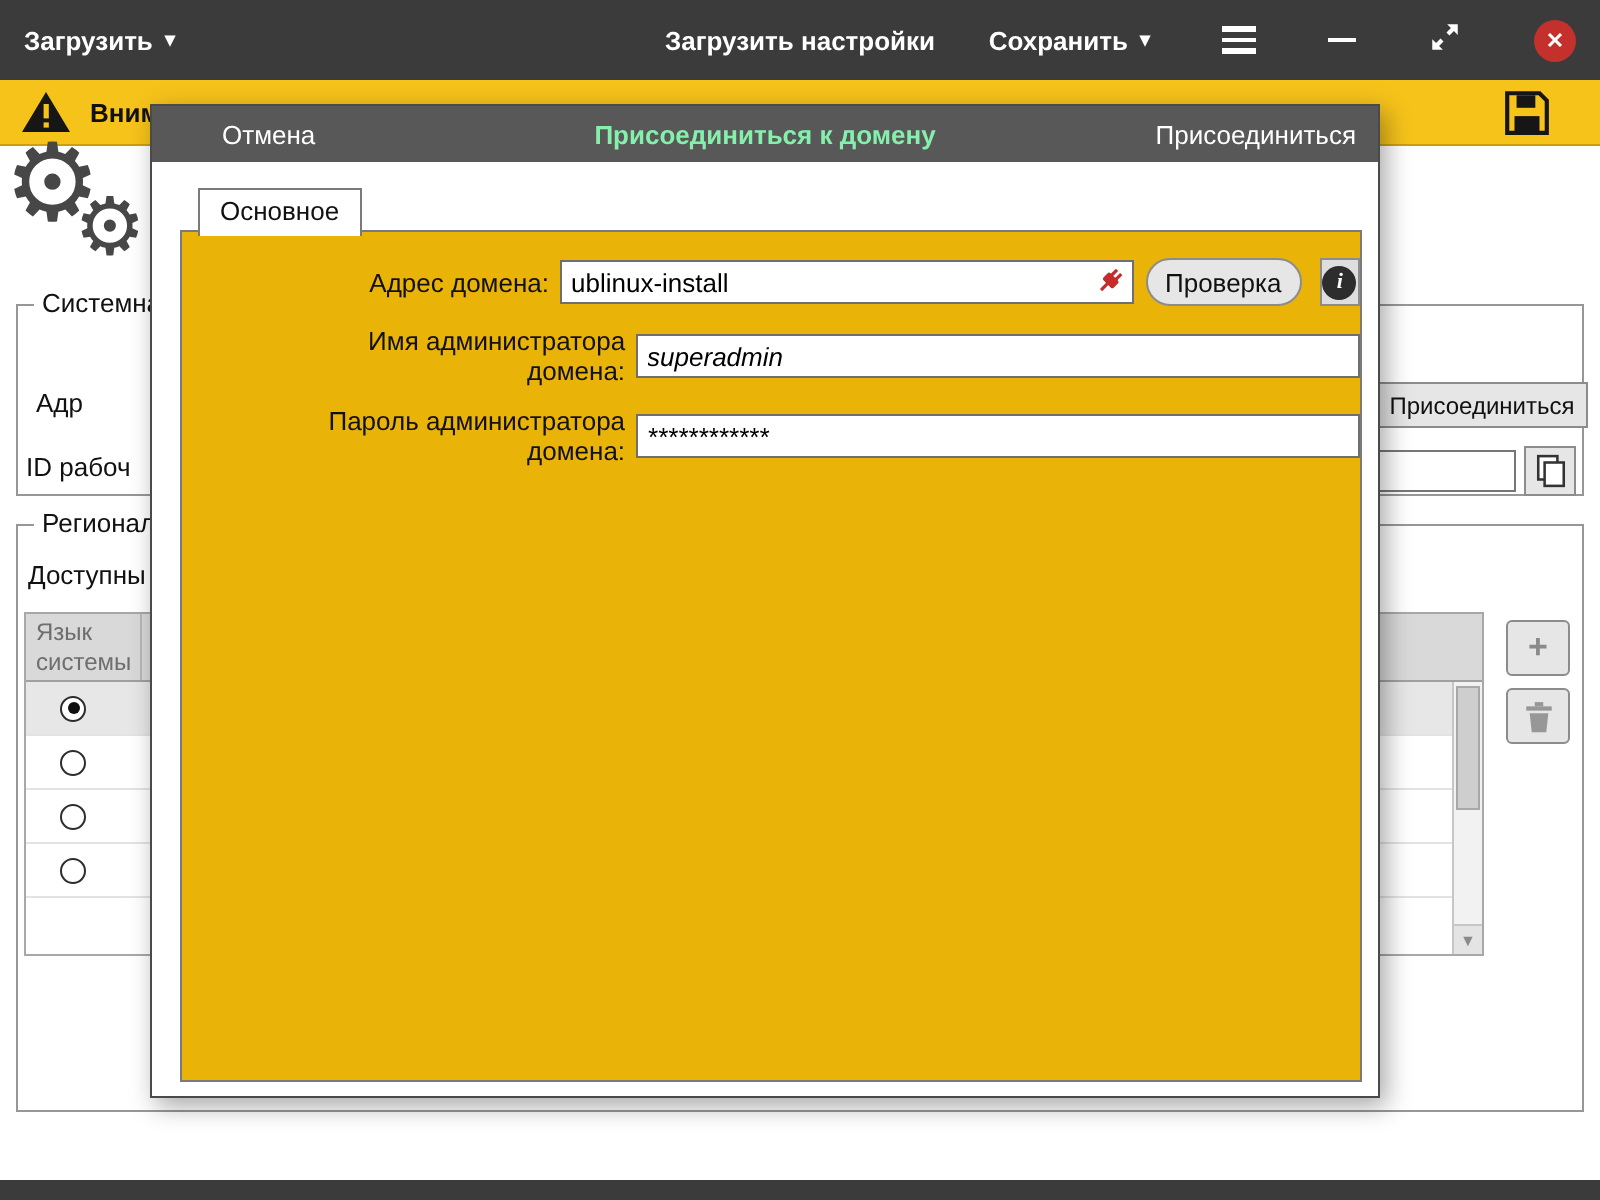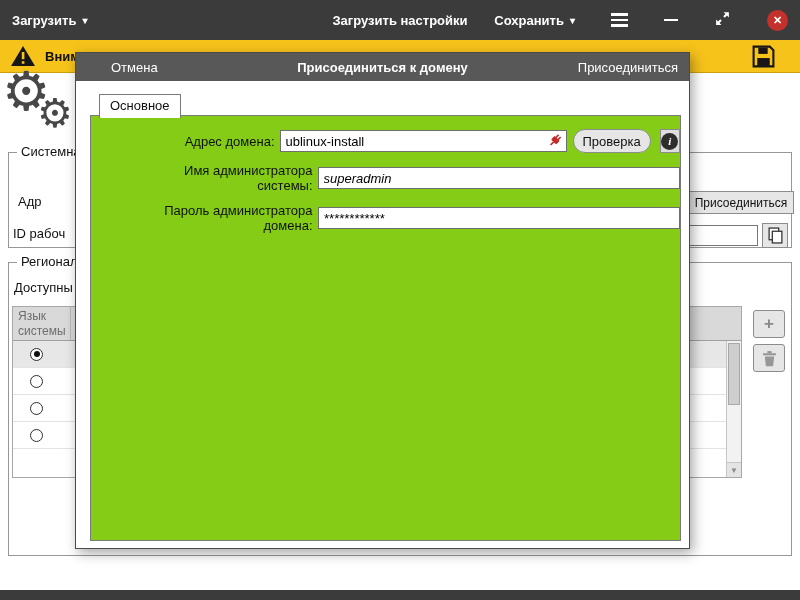--- a/index.html
+++ b/index.html
@@ -72,29 +72,29 @@
   #add-btn { position:absolute; left:753px; top:310px; width:32px; height:28px; border-radius:3px;
              color:#8a8a8a; font-size:17px; font-weight:bold; }
   #del-btn { position:absolute; left:753px; top:344px; width:32px; height:28px; border-radius:3px; }
 
   
   #dialog { position:absolute; left:75px; top:52px; width:615px; height:497px; background:#fff;
             border:1px solid #4a4a4a; box-shadow:3px 4px 12px rgba(0,0,0,.35); z-index:10; }
   #dlg-header { position:absolute; left:0; top:0; right:0; height:28px; background:#585858;
                 display:flex; align-items:center; }
   #dlg-cancel { position:absolute; left:35px; color:#fff; cursor:pointer; }
-  #dlg-title { position:absolute; left:0; right:0; text-align:center; color:#ffffff; font-weight:bold;
+  #dlg-title { position:absolute; left:0; right:0; text-align:center; color:#86efac; font-weight:bold;
                pointer-events:none; }
   #dlg-join { position:absolute; right:11px; color:#fff; cursor:pointer; }
   #dlg-tabs { position:absolute; left:23px; top:41px; display:flex; align-items:flex-end; z-index:3; }
   .tab { border:1px solid #7a7a7a; border-bottom:none; padding:3px 10px 4px; cursor:pointer; }
   .tab.active { background:#fff; margin-bottom:-1px; padding-bottom:5px; }
   .tab.inactive { background:#d2d2d2; }
   #dlg-content { position:absolute; left:14px; right:8px; top:62px; bottom:7px; border:1px solid #7a7a7a;
-                 background:#84cc16; padding-top:13px;padding-left:44px; }
+                 background:#eab308; padding-top:13px;padding-left:44px; }
   .form-row { display:flex; align-items:center; margin-bottom:10px; }
   .form-label { width:196px; text-align:right; padding-right:5px; }
   .input-wrap { position:relative; display:flex; align-items:center; }
   input.txt { border:1px solid #6f6f6f; height:22px; font:13px "Liberation Sans",sans-serif;
               padding:0 5px; background:#fff; }
   #domain-input { width:287px; padding-right:24px; }
   #admin-input, #pass-input { width:389px;font-style:italic; }
   #plug-icon { position:absolute; right:5px; top:3px; pointer-events:none; }
   #check-btn { margin-left:6px; height:24px; padding:0 9px; font-size:13px;border-radius:12px; }
   #info-btn { margin-left:9px; width:27px; height:24px; background:#dedede; }
@@ -236,21 +236,21 @@
           </svg>
         </span>
       </span>
       <div id="check-btn" class="btn">Проверка</div>
       <div id="info-btn" class="btn">
         <span id="info-circle">i</span>
       </div>
     </div>
 
     <div class="form-row">
-      <span class="form-label">Имя администратора системы:</span>
+      <span class="form-label">Имя администратора домена:</span>
       <input id="admin-input" class="txt" type="text" value="superadmin" style="">
     </div>
 
     <div class="form-row">
       <span class="form-label">Пароль администратора домена:</span>
       <input id="pass-input" class="txt" type="text" value="************" style="">
     </div>
   </div>
 </div>
 

